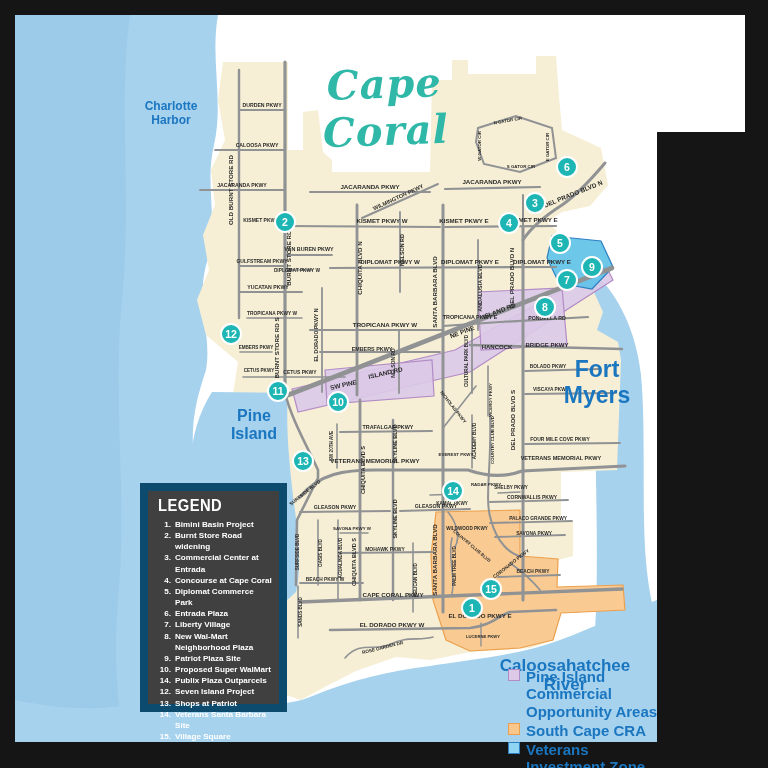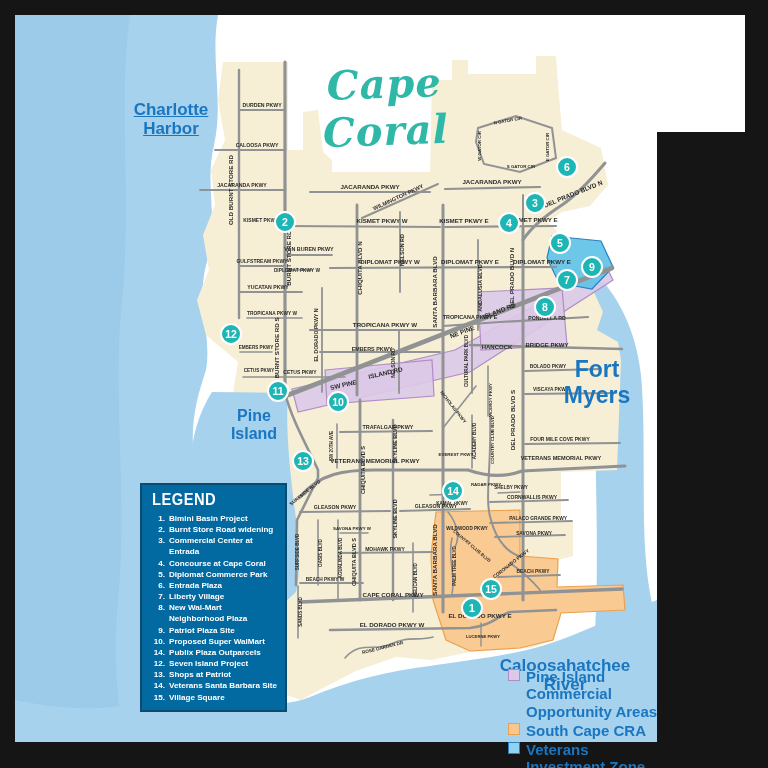--- a/index.html
+++ b/index.html
@@ -4,21 +4,21 @@
 <style>
   html,body{margin:0;padding:0;background:#111;}
   #stage{position:relative;width:768px;height:768px;background:#151515;overflow:hidden;
          font-family:"Liberation Sans",sans-serif;}
   #map-svg{position:absolute;left:0;top:0;}
   .overlay{position:absolute;text-align:center;pointer-events:none;}
   .water-label{color:#1b76c0;font-weight:bold;line-height:1.13;white-space:pre-line;}
   #map-title{color:#2fb8a8;font-family:"DejaVu Serif",serif;font-style:italic;
              font-size:40px;font-weight:bold;transform:rotate(-2deg);letter-spacing:1px;}
   #legend-box{position:absolute;left:140px;top:483px;width:147px;height:229px;
-              background:#0369a1;border:2px solid #0c4a6e;box-sizing:border-box;
+              background:#404040;border:8px solid #0c4a6e;box-sizing:border-box;
               color:#fff;padding:6px 6px 4px 8px;}
   #legend-title{font-size:16px;font-weight:bold;letter-spacing:.5px;margin:0 0 4px 2px;
                 transform:scaleX(.92);transform-origin:left;}
   #legend-list{list-style:none;margin:0;padding:0;font-size:8.1px;font-weight:bold;}
   #legend-list li{display:flex;line-height:1.38;}
   #legend-list .num{width:15px;text-align:right;margin-right:4px;flex:none;}
   #legend-list .lbl{white-space:pre-line;}
   #zone-legend{position:absolute;left:508px;top:668px;width:155px;
                color:#1b76c0;font-size:15px;font-weight:bold;}
   .zl-row{display:flex;align-items:flex-start;margin-bottom:2px;line-height:1.15;}
@@ -279,21 +279,21 @@
           <text x="491" y="592.8" font-size="10.5" font-weight="bold" fill="#ffffff" text-anchor="middle" font-family="&quot;Liberation Sans&quot;,sans-serif">15</text>
         </g>
       </g>
 
     <rect x="657" y="132" width="111" height="636" fill="#151515"></rect>
   </svg>
 
   <div id="map-title" class="overlay" style="left:285px;top:60px;width:200px;">Cape Coral</div>
 
   <div id="water-labels">
-      <div class="overlay water-label" style="left: 81px; top: 100px; width: 180px; font-size: 17px; text-decoration: underline;">Charlotte
+      <div class="overlay water-label" style="left: 81px; top: 100px; width: 180px; font-size: 12px;">Charlotte
 Harbor</div>
       <div class="overlay water-label" style="left: 164px; top: 407px; width: 180px; font-size: 16px;">Pine
 Island</div>
       <div class="overlay water-label" style="left: 507px; top: 356px; width: 180px; font-size: 23px;">Fort
 Myers</div>
       <div class="overlay water-label" style="left: 475px; top: 635px; width: 180px; font-size: 17px; margin-top: 21px;">Caloosahatchee
 River</div>
     </div>
 
   <div id="legend-box">

